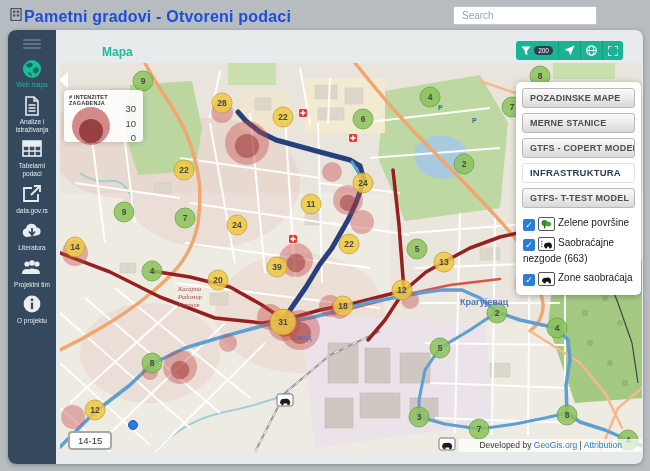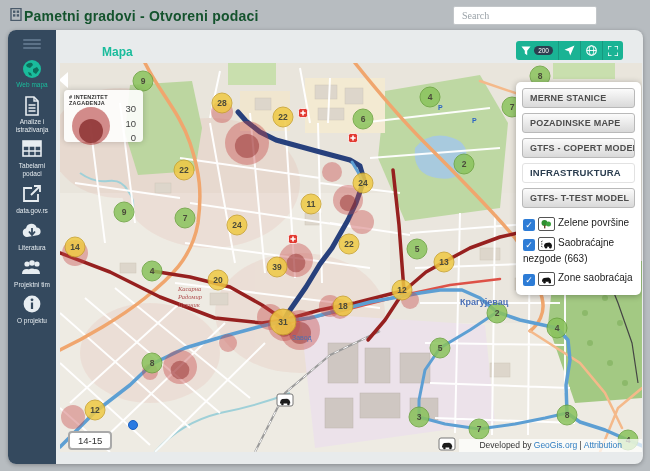--- a/index.html
+++ b/index.html
@@ -1,23 +1,23 @@
 <!DOCTYPE html>
 <html><head>
 <meta charset="utf-8">
 <style>
   * { margin:0; padding:0; box-sizing:border-box; }
   html,body { width:650px; height:471px; }
   body { position:relative; overflow:hidden; background:#b7bcc0; font-family:"Liberation Sans", sans-serif; }
 
   
   .navbar { position:absolute; left:0; top:0; width:650px; height:30px; }
-  .nav-title { position:absolute; left:24px; top:8px; font-size:14px; font-weight:bold; color:#14532d; letter-spacing:.2px;text-align:center; }
+  .nav-title { position:absolute; left:24px; top:8px; font-size:16px; font-weight:bold; color:#1d4ed8; letter-spacing:.2px;text-align:center; }
   .app-icon { position:absolute; left:10px; top:8px; width:12px; height:13px; }
-  .search-input { position:absolute; right:53px; top:6px; width:144px; height:19px; border:1px solid #c2c6c9; border-radius:2px; background:#fff; font-size:10px; padding:0 8px; color:#444; outline:none; font-family:Liberation Serif, serif; }
+  .search-input { position:absolute; right:53px; top:6px; width:144px; height:19px; border:1px solid #c2c6c9; border-radius:2px; background:#fff; font-size:10px; padding:0 8px; color:#444; outline:none; font-family:Liberation Sans, sans-serif; }
   .search-input::placeholder { color:#9aa2a8; }
 
   
   .panel { position:absolute; left:8px; top:30px; width:635px; height:434px; background:#e8ebec; border-radius:8px; box-shadow:0 1px 4px rgba(0,0,0,.28); }
 
   
   .sidebar { position:absolute; left:0; top:0; width:48px; height:434px; background:#34495e; border-radius:8px 0 0 8px; }
   .hamburger { width:18px; margin:9px auto 10px auto; cursor:pointer; }
   .hamburger div { height:2px; background:#5c7288; margin:2px 0; border-radius:1px; }
   .side-item { width:48px; text-align:center; margin-bottom:7px; cursor:pointer; }
@@ -481,22 +481,22 @@
         <div class="int-circle-outer"></div>
         <div class="int-circle-inner"></div>
         <div class="int-vals" id="int-vals">
             <div>30</div>
             <div>10</div>
             <div>0</div>
           </div>
       </div>
 
       <div class="layers" id="layers-panel">
+          <div class="layer-head">POZADINSKE MAPE</div>
           <div class="layer-head">MERNE STANICE</div>
-          <div class="layer-head">POZADINSKE MAPE</div>
           <div class="layer-head">GTFS - COPERT MODEL</div>
           <div class="layer-head active">INFRASTRUKTURA</div>
           <div class="layer-head">GTFS- T-TEST MODEL</div>
           <div class="layer-items">
             <div class="layer-row"><span class="cb">✓</span><span class="lg-ic">
                 <svg width="13" height="10" viewBox="0 0 13 10">
                   <circle cx="4.5" cy="4" r="3" fill="#2f8f2f"></circle>
                   <circle cx="8.5" cy="5" r="2.5" fill="#3da33d"></circle>
                   <rect x="4" y="6" width="1.4" height="3.4" fill="#6b4a2b"></rect>
                 </svg>

